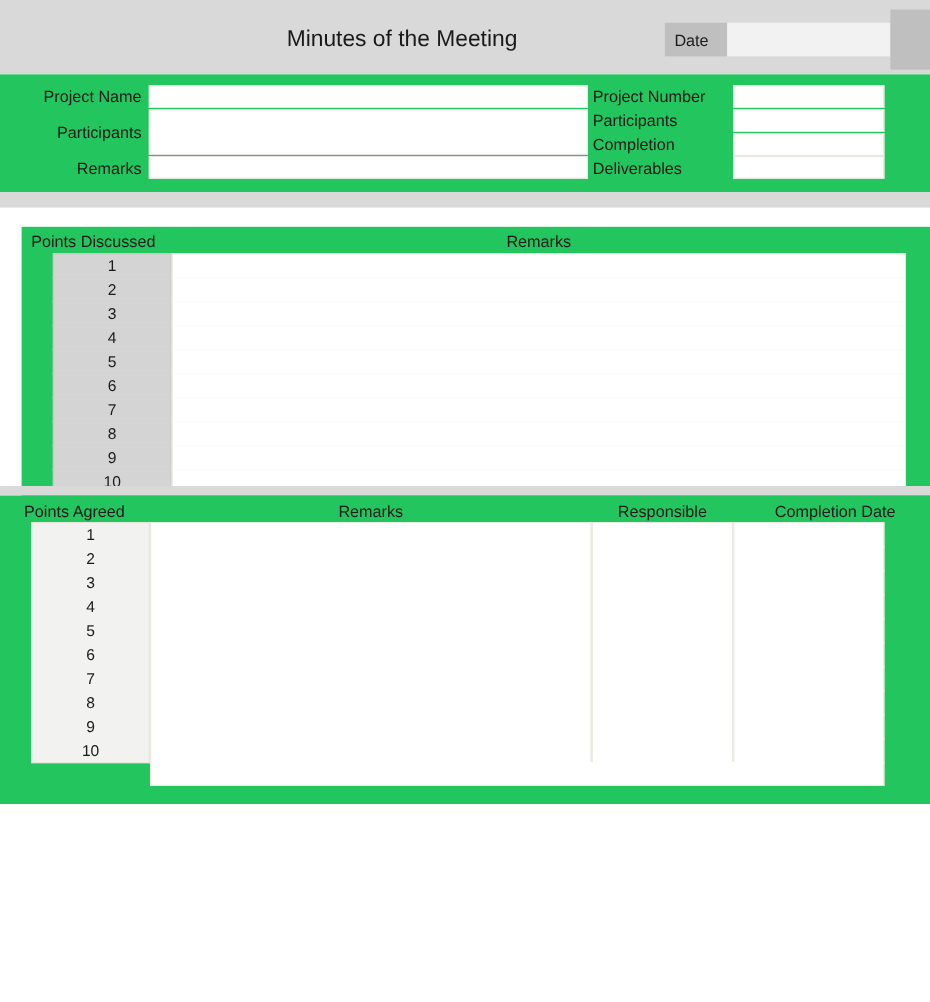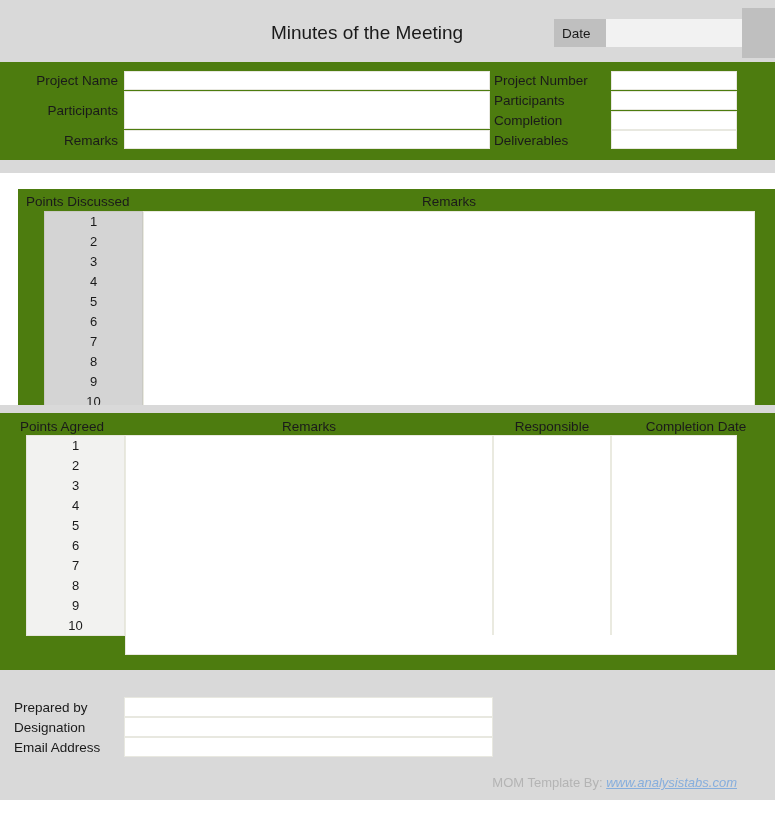--- a/index.html
+++ b/index.html
@@ -43,21 +43,20 @@
   }
   .header-title {
     position: absolute;
     left: 128px; top: 8px;
     width: 414px; height: 50px;
     display: flex;
     align-items: center;
     justify-content: center;
     font-size: 19px;
     color: #1a1a1a;
-    margin-left: 32px;
   }
   .date-label {
     position: absolute;
     left: 554px; top: 19px;
     width: 52px; height: 28px;
     background: #bfbfbf;
     display: flex;
     align-items: center;
     padding-left: 8px;
     box-sizing: border-box;
@@ -82,21 +81,21 @@
     position: absolute;
     left: 0;
     width: 775px;
     background: #d9d9d9;
   }
 
   .panel {
     position: absolute;
     left: 0;
     width: 775px;
-    background: #4d7c0f;
+    background: #22c55e;
   }
 
   
   .info-panel { top: 62px; height: 98px; }
 
   .info-label {
     position: absolute;
     font-size: 13.5px;
     color: #1a1a1a;
     display: flex;
@@ -301,28 +300,14 @@
         <div class="row-cell" style="left: 493px; top: 182px; width: 118px; height: 21px;"></div>
         <div class="row-cell" style="left: 611px; top: 182px; width: 126px; height: 21px;"></div>
         <div class="num-cell light" style="left: 26px; top: 202px; width: 99px; height: 21px;">10</div>
         <div class="row-cell" style="left: 125px; top: 202px; width: 368px; height: 21px;"></div>
         <div class="row-cell" style="left: 493px; top: 202px; width: 118px; height: 21px;"></div>
         <div class="row-cell" style="left: 611px; top: 202px; width: 126px; height: 21px;"></div>
       </div>
     <div class="row-cell" style="left:125px; top:222px; width:612px; height:20px;"></div>
   </div>
 
-  <div class="footer-panel" style="top:670px; height:130px;">
-    <div class="foot-label" style="left:14px; top:27px; width:110px; height:20px;">Prepared by</div>
-    <div class="foot-label" style="left:14px; top:47px; width:110px; height:20px;">Designation</div>
-    <div class="foot-label" style="left:14px; top:67px; width:110px; height:20px;">Email Address</div>
-
-    <div class="foot-input" style="left:124px; top:27px; width:369px; height:20px;"></div>
-    <div class="foot-input" style="left:124px; top:47px; width:369px; height:20px;"></div>
-    <div class="foot-input" style="left:124px; top:67px; width:369px; height:20px;"></div>
-
-    <div class="credit" style="top:105px;">
-      <span>MOM Template By:</span>
-      <span class="link">www.analysistabs.com</span>
-    </div>
-  </div>
 
 </div>
 
 </body></html>

